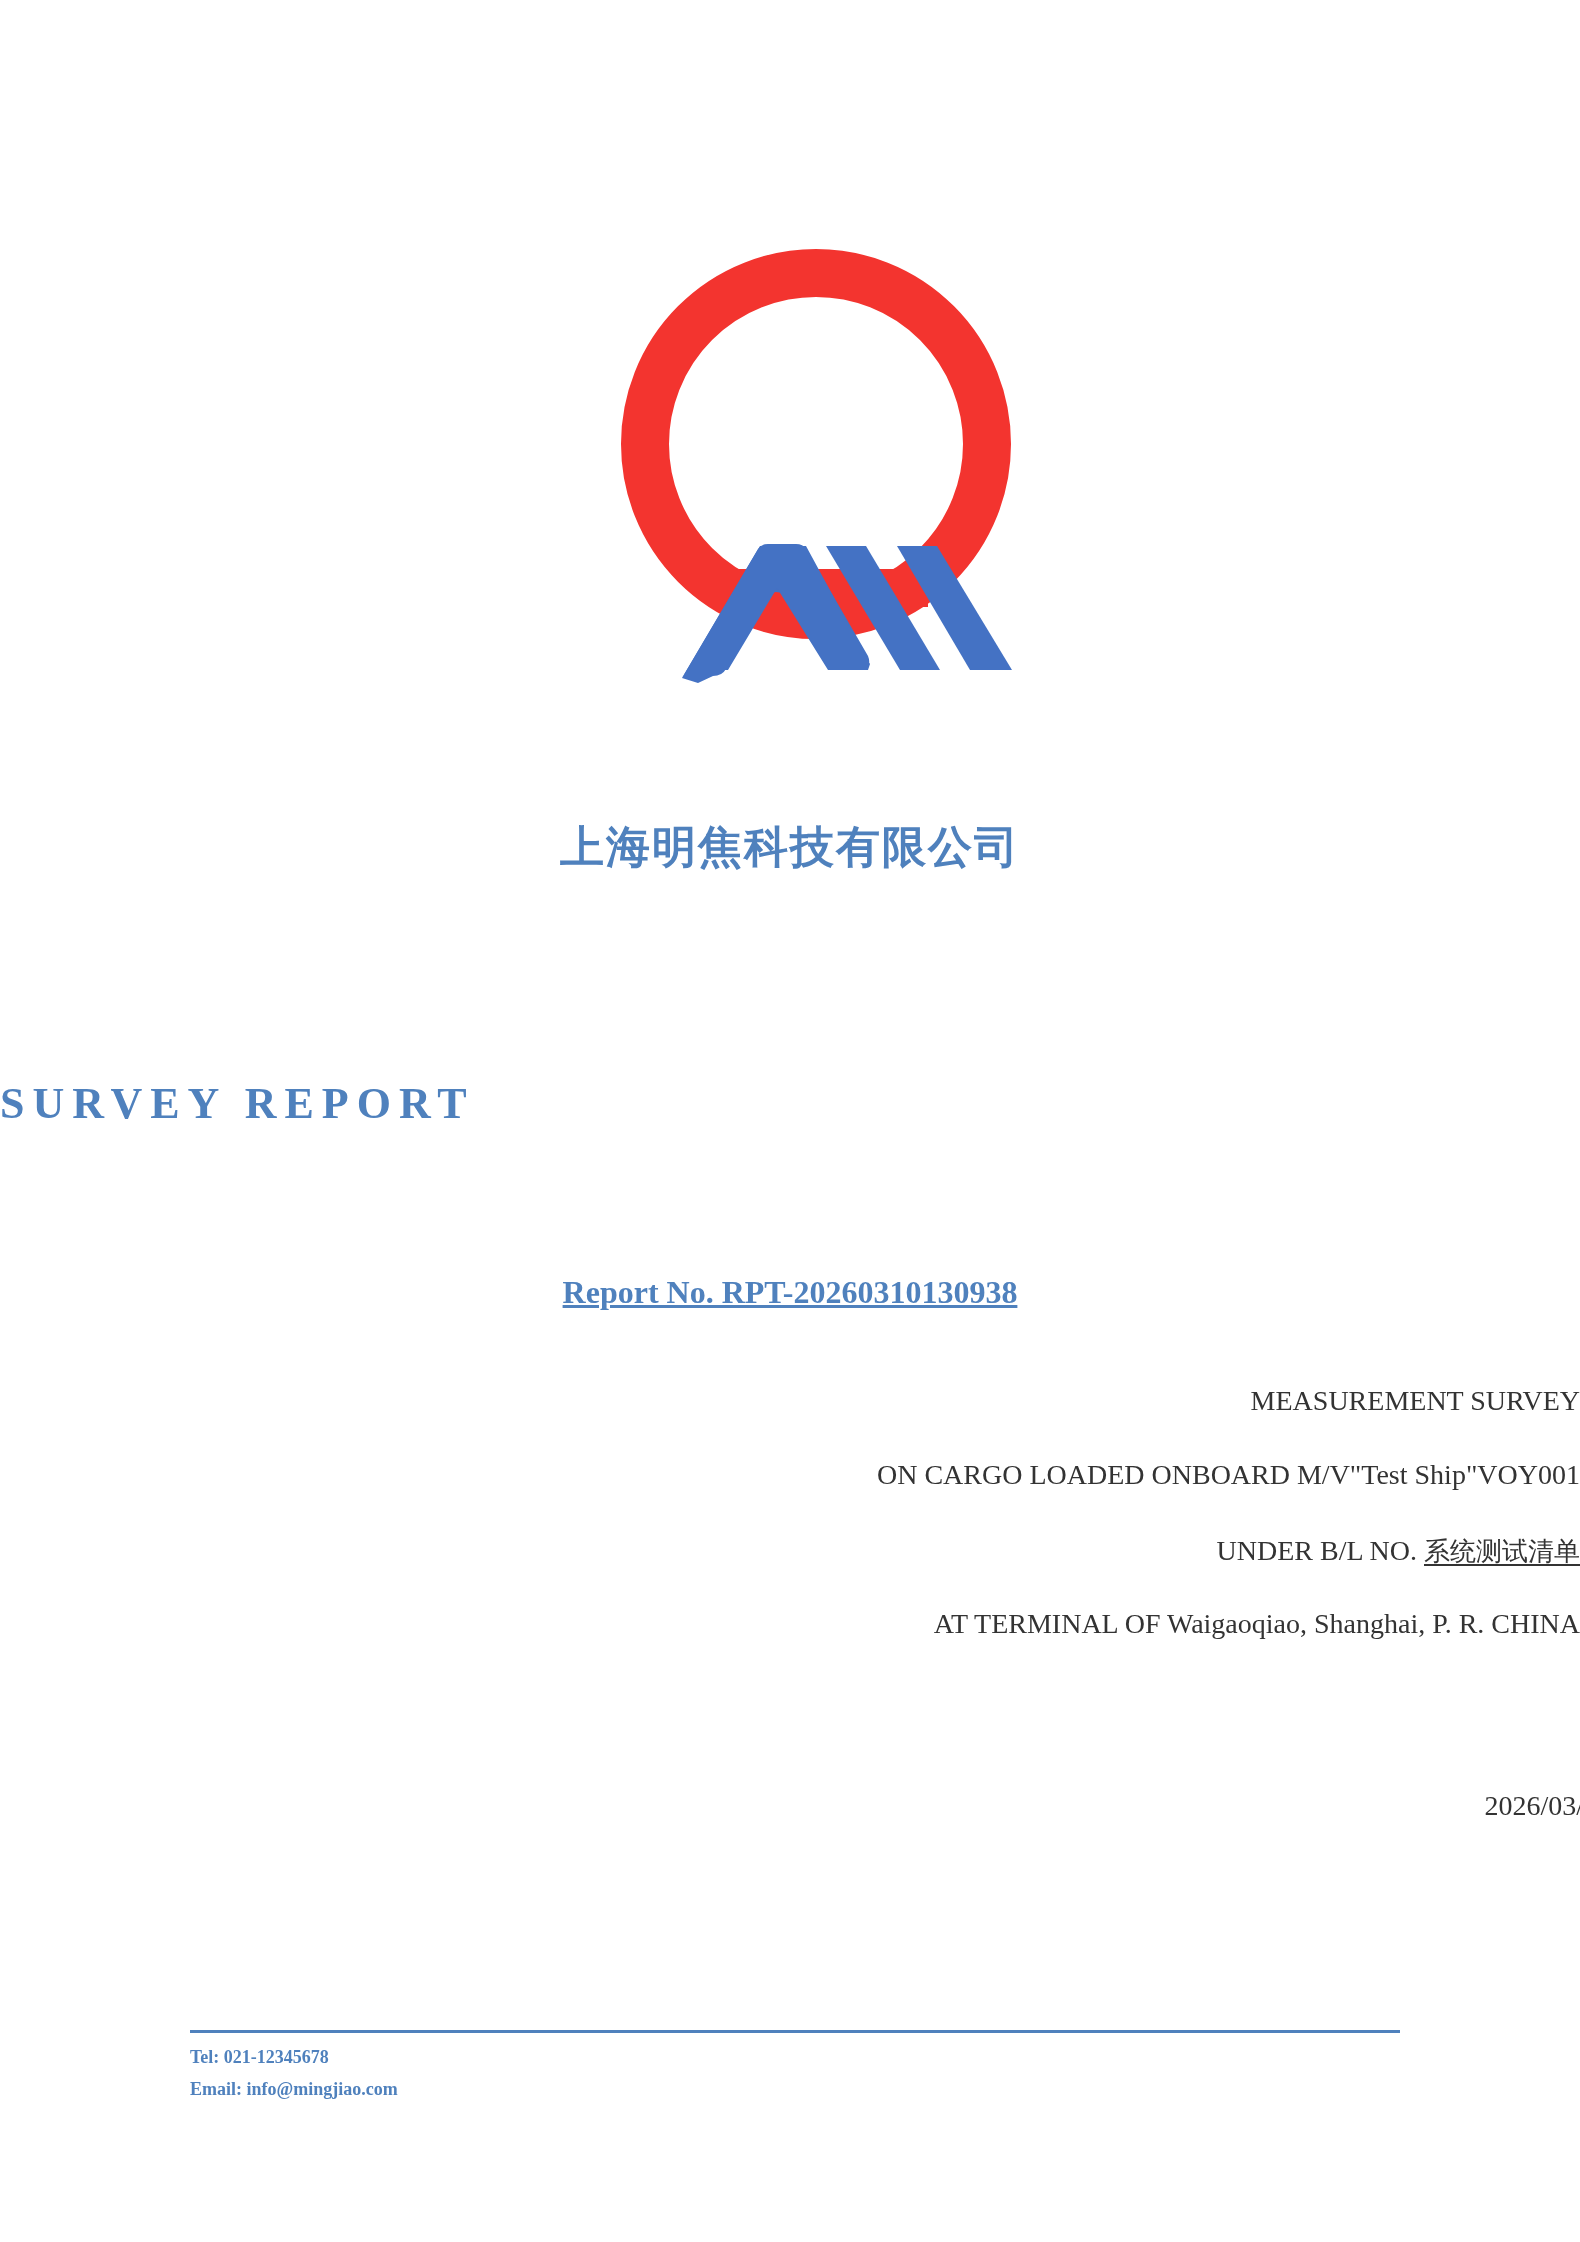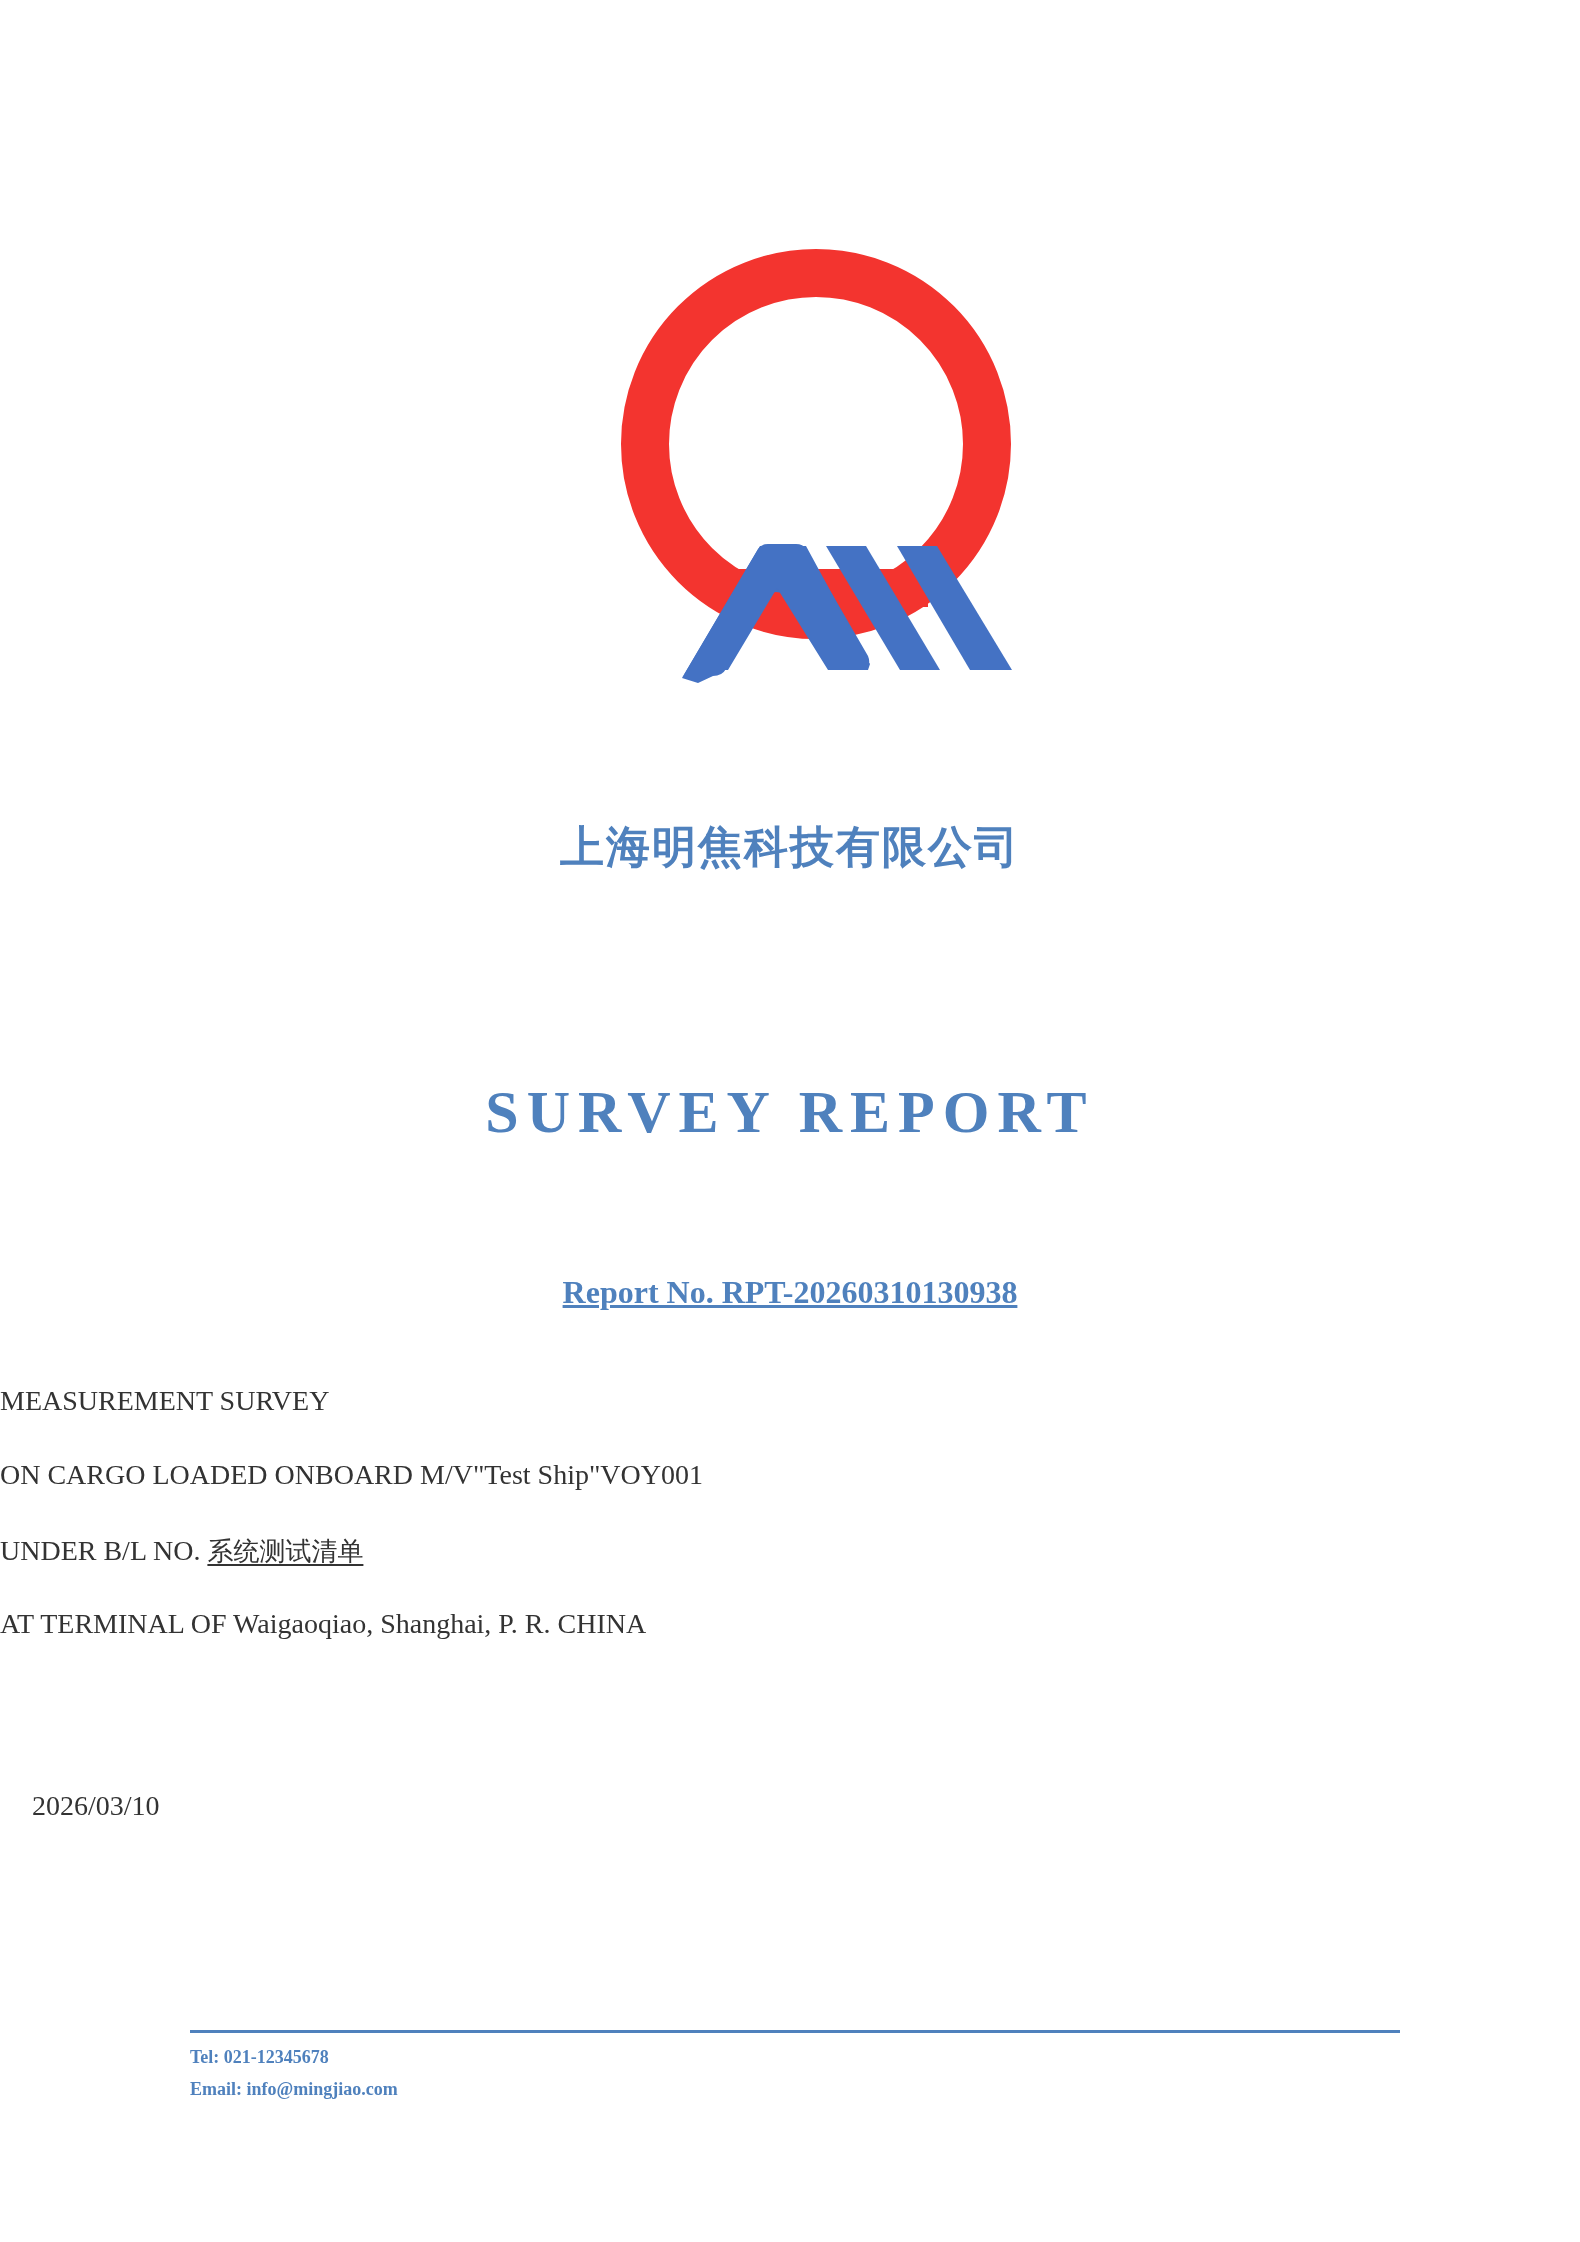--- a/index.html
+++ b/index.html
@@ -11,38 +11,38 @@
     .company-name {
       position: absolute; left: 0; width: 1580px; top: 818px;
       text-align: center;
       font-family: "DejaVu Sans", "Liberation Sans", sans-serif;
       font-weight: bold; font-size: 44px; letter-spacing: 2px;
       color: #4F81BD;
     }
 
     .title {
       position: absolute; left: 0; width: 1580px; top: 1078px;
-      text-align: center;
+      text-align: left;
       font-family: "Liberation Serif", serif;
-      font-weight: bold; font-size: 60px; letter-spacing: 8px;
+      font-weight: bold; font-size: 44px; letter-spacing: 8px;
       color: #4F81BD;
     }
 
     .report-no {
       position: absolute; left: 0; width: 1580px; top: 1274px;
       text-align: center;
       font-family: "Liberation Serif", serif;
       font-weight: bold; font-size: 32px;
       color: #4F81BD;
       text-decoration: underline;
     }
 
     .line {
       position: absolute; left: 0; width: 1580px;
-      text-align: left;
+      text-align: right;
       font-family: "Liberation Serif", serif;
       font-size: 28px; color: #333333;
     }
     .line-1 { top: 1385px; }
     .line-2 { top: 1459px; }
     .line-3 { top: 1534px; }
     .line-4 { top: 1608px; }
     .line-date { top: 1790px; margin-left: 32px; }
     .bl-value { text-decoration: underline; text-underline-offset: 4px; font-family: "DejaVu Sans", sans-serif; font-size: 26px; }
 

